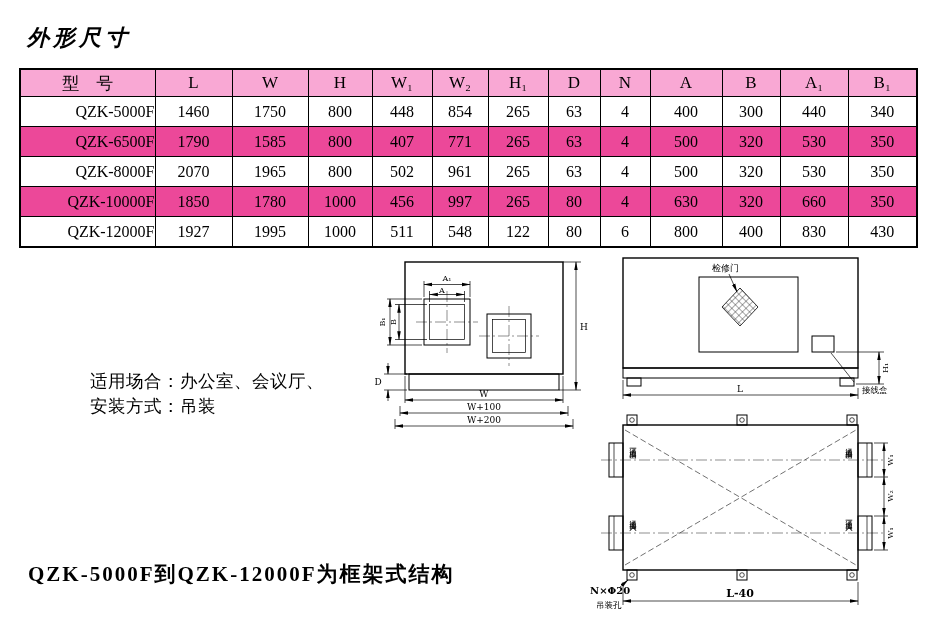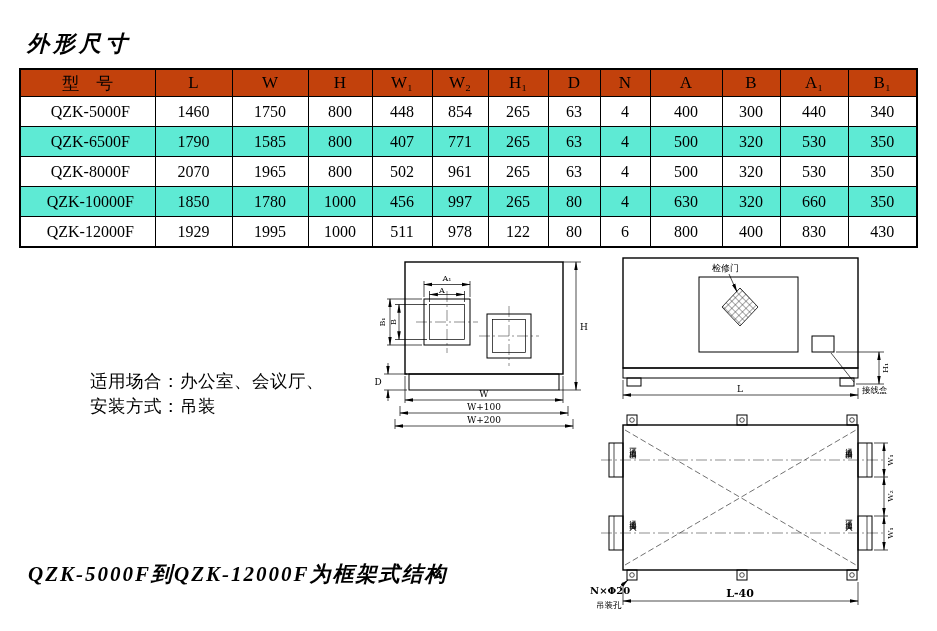--- a/index.html
+++ b/index.html
@@ -2,41 +2,41 @@
 <html><head>
 <meta charset="utf-8">
 <style>
   html,body{margin:0;padding:0;}
   body{
     width:937px;height:631px;position:relative;overflow:hidden;
     background:#ffffff;color:#000;
     font-family:"Liberation Serif","DejaVu Serif",serif;
   }
   .page-title{
-    position:absolute;left:27px;top:14px;
+    position:absolute;left:27px;top:8px;
     font-size:22px;font-weight:bold;font-style:italic;letter-spacing:4px;
   }
   .spec-table{
     position:absolute;left:19px;top:68px;width:899px;
     border-collapse:collapse;table-layout:fixed;border:2px solid #000;
   }
   .spec-table th,.spec-table td{
     border:1px solid #000;text-align:center;padding:0;
     font-size:16px;height:29px;white-space:nowrap;overflow:hidden;
   }
-  .spec-table thead th{background:#c2410c;font-size:17px;font-weight:normal;height:26px;}
-  .spec-table td.model{text-align:center;padding-left:5px;}
-  .spec-table tr.shaded td{background:#5eead4;}
+  .spec-table thead th{background:#f9a8d4;font-size:17px;font-weight:normal;height:26px;}
+  .spec-table td.model{text-align:right;padding-left:5px;}
+  .spec-table tr.shaded td{background:#ec4899;}
   .notes{
     position:absolute;left:66px;top:369px;
     font-size:17.5px;line-height:24.5px;letter-spacing:0.5px;margin-left:24px;
   }
   .footer-note{
     position:absolute;left:28px;top:560px;
-    font-size:21px;font-weight:bold;letter-spacing:2px;font-style:italic;
+    font-size:21px;font-weight:bold;letter-spacing:2px;
   }
   .drawings{position:absolute;left:360px;top:248px;}
   .drawings text{font-family:"DejaVu Serif","DejaVu Sans","Liberation Serif",serif;fill:#000;}
   .dim{font-size:9px;text-anchor:middle;}
   .dim-sm{font-size:8px;text-anchor:middle;}
   .dim-lg{font-size:11px;font-weight:bold;text-anchor:middle;}
   .lbl-b{font-size:10px;font-weight:bold;}
   .cjk{font-size:9px;}
   .cjk-sm{font-size:8.5px;}
   .vlabel{font-size:7.5px;letter-spacing:1px;writing-mode:vertical-rl;text-orientation:upright;}
@@ -142,25 +142,25 @@
           <td>265</td>
           <td>80</td>
           <td>4</td>
           <td>630</td>
           <td>320</td>
           <td>660</td>
           <td>350</td>
         </tr>
         <tr>
           <td class="model">QZK-12000F</td>
-          <td>1929</td>
+          <td>1927</td>
           <td>1995</td>
           <td>1000</td>
           <td>511</td>
-          <td>978</td>
+          <td>548</td>
           <td>122</td>
           <td>80</td>
           <td>6</td>
           <td>800</td>
           <td>400</td>
           <td>830</td>
           <td>430</td>
         </tr>
       </tbody>
   </table>

